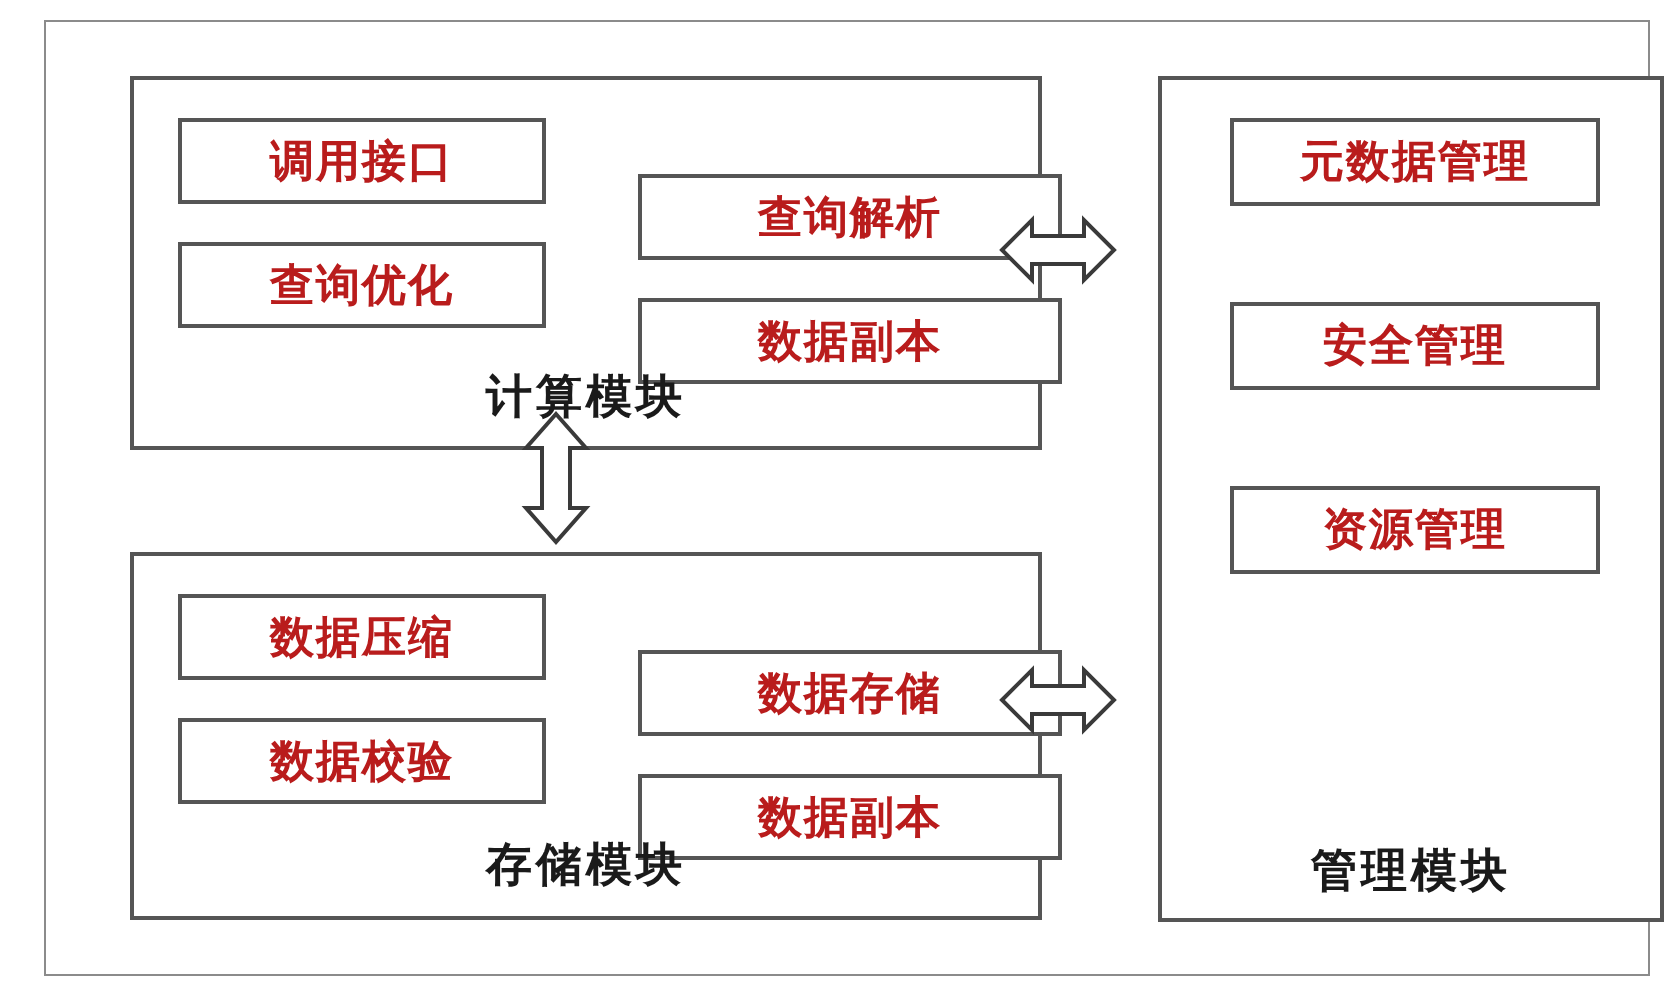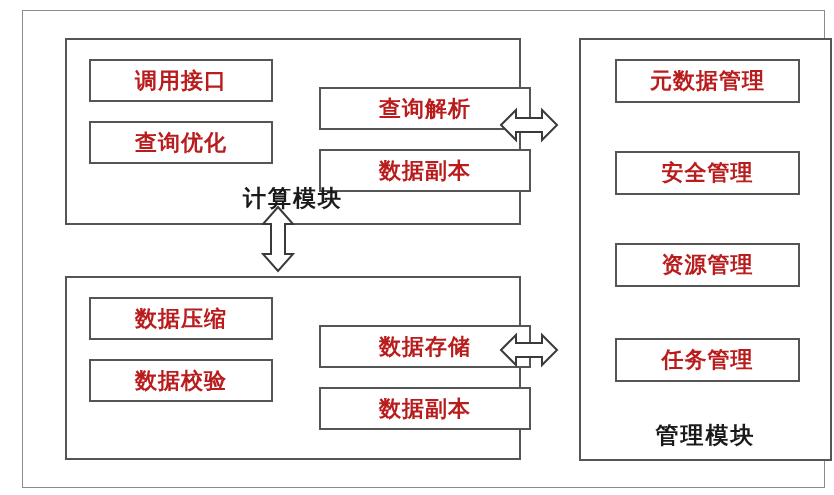--- a/index.html
+++ b/index.html
@@ -93,27 +93,27 @@
       <div class="subbox grid-l row-2">查询优化</div>
       <div class="subbox grid-r row-2">数据副本</div>
       <div class="module-caption" id="caption-compute">计算模块</div>
     </div>
 
     <div class="module" id="module-storage">
       <div class="subbox grid-l row-1">数据压缩</div>
       <div class="subbox grid-r row-1">数据存储</div>
       <div class="subbox grid-l row-2">数据校验</div>
       <div class="subbox grid-r row-2">数据副本</div>
+      <div class="module-caption" id="caption-storage">存储模块</div>
     </div>
 
     <div class="module" id="module-manage">
       <div class="subbox mbox m-1">元数据管理</div>
       <div class="subbox mbox m-2">安全管理</div>
       <div class="subbox mbox m-3">资源管理</div>
-      <div class="subbox mbox m-4">任务管理</div>
       <div class="module-caption" id="caption-manage">管理模块</div>
     </div>
 
     <div class="arrow" style="left:476px;top:92px;">
       <svg width="60" height="44" viewBox="0 0 60 44" aria-hidden="true">
         <polygon points="2,22 17,7 17,15 43,15 43,7 58,22 43,37 43,29 17,29 17,37" fill="#ffffff" stroke="#3a3a3a" stroke-width="2" stroke-linejoin="miter"></polygon>
       </svg>
     </div>
 
     <div class="arrow" style="left:476px;top:317px;">

